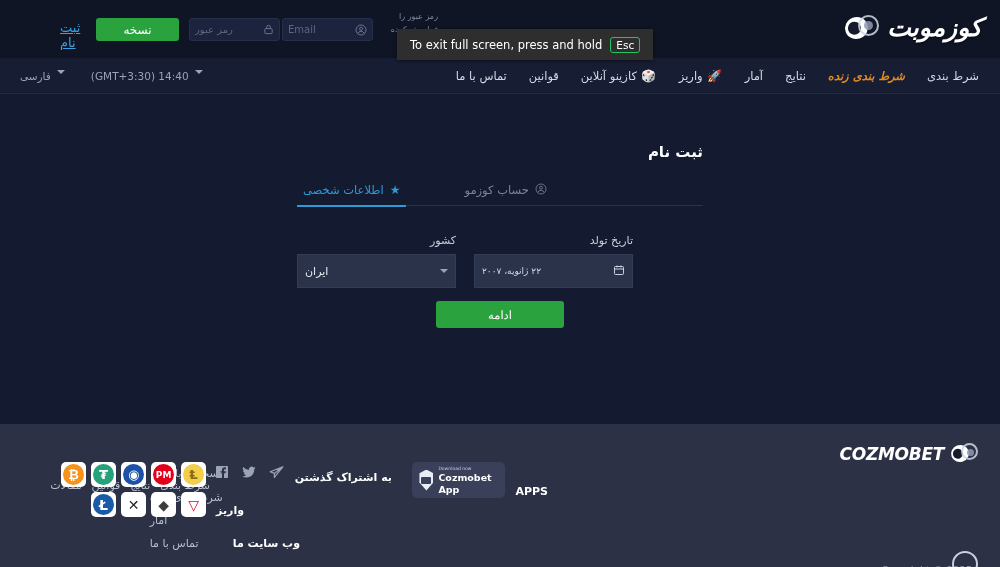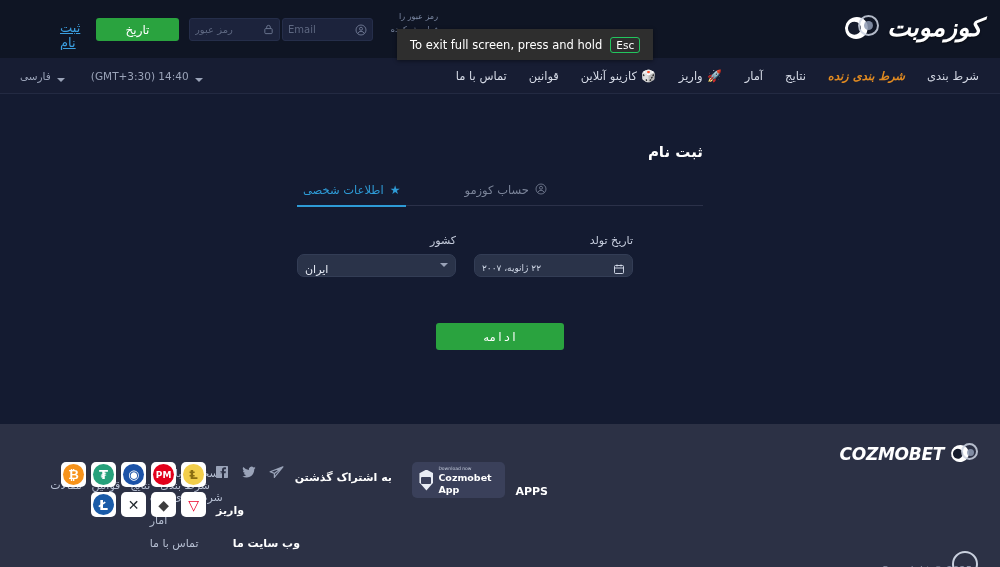--- a/index.html
+++ b/index.html
@@ -141,21 +141,21 @@
   }
   .nav-item.live { color: #e08a21; font-style: italic; font-weight: bold; }
   .nav-emoji { font-size: 12px; }
 
   .nav-left {
     position: absolute; left: 12px; top: 0;
     height: 36px; display: flex; align-items: center;
     direction: ltr; gap: 10px;
   }
   .nav-sel {
-    display: flex; align-items: flex-end; gap: 6px;
+    display: flex; align-items: flex-start; gap: 6px;
     color: #9aa3b8; font-size: 10.5px; cursor: pointer;
     padding: 0 8px;
   }
   .caret {
     width: 0; height: 0;
     border-left: 4px solid transparent;
     border-right: 4px solid transparent;
     border-top: 4px solid #9aa3b8;
   }
 
@@ -200,43 +200,43 @@
     gap: 18px; direction: rtl;
   }
   .field { width: 159px; }
   .field-label {
     color: #c6cddd; font-size: 11px;
     text-align: right; margin-bottom: 7px; direction: rtl;
   }
   .field-input {
     width: 159px; height: 23px;
     background: #2a3349; border: 1px solid #333d55;
-    border-radius: 7px;
-    display: flex; align-items: flex-start;
-    padding: 8px 7px;
+    border-radius: 0;
+    display: flex; align-items: center;
+    padding: 16px 7px;
   }
   .field-input input {
     flex: 1; min-width: 0; background: transparent; border: none;
     outline: none; color: #e6ebf5; font-size: 10.5px;
     font-family: inherit; text-align: right;
   }
   .field-select {
     justify-content: space-between; flex-direction: row-reverse;
   }
   .field-select .sel-val { color: #e6ebf5; font-size: 11px; }
   .cal-icon { color: #dbe2f0; font-size: 12px; }
   .date-val { color: #cfd7e6; font-size: 9px; direction: rtl; }
 
   .btn-continue {
     display: block;
-    margin: 46px auto 0 auto;
+    margin: 13px auto 0 auto;
     width: 128px; height: 27px;
     background: #2aa33f; color: #ffffff;
     border: none; border-radius: 3px;
-    font-size: 11.5px; font-family: Liberation Mono, monospace;
+    font-size: 11.5px; font-family: Liberation Sans, sans-serif;
     cursor: pointer;
   }
 
   
   .footer {
     position: absolute; top: 424px; left: 0;
     width: 1000px; height: 143px;
     background: #2c3145;
   }
   .f-col-title {
@@ -331,21 +331,21 @@
       <div class="logo">
         <div class="logo-text">کوزموبت</div>
         <div class="logo-mark">
           <div class="ball"></div>
           <div class="ring"></div>
         </div>
       </div>
 
       <div class="auth-zone">
         <div class="signup-link">ثبت نام</div>
-        <button class="btn-login">تاریخ</button>
+        <button class="btn-login">نسخه</button>
 
         <div class="inp-wrap inp-pass">
           <input type="password" placeholder="رمز عبور" style="">
           <span class="inp-icon">
             <svg width="11" height="11" viewBox="0 0 24 24" fill="none" stroke="currentColor" stroke-width="2">
               <rect x="4" y="10" width="16" height="11" rx="2"></rect>
                 <path d="M8 10V7a4 4 0 1 1 8 0v3"></path>
             </svg>
           </span>
         </div>

